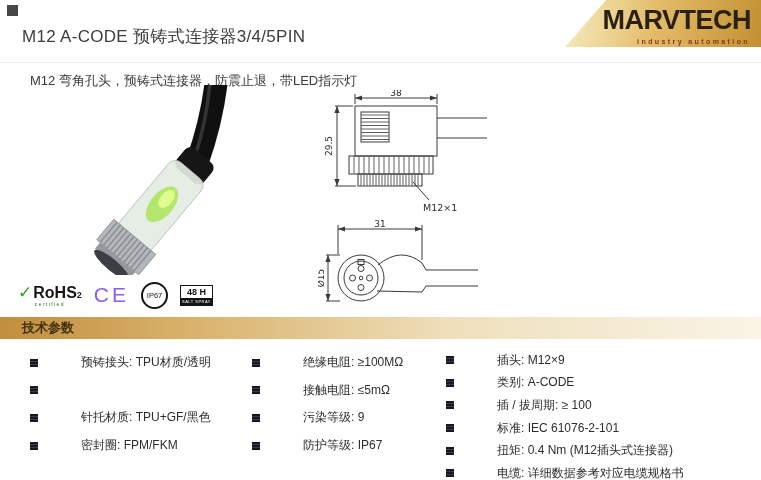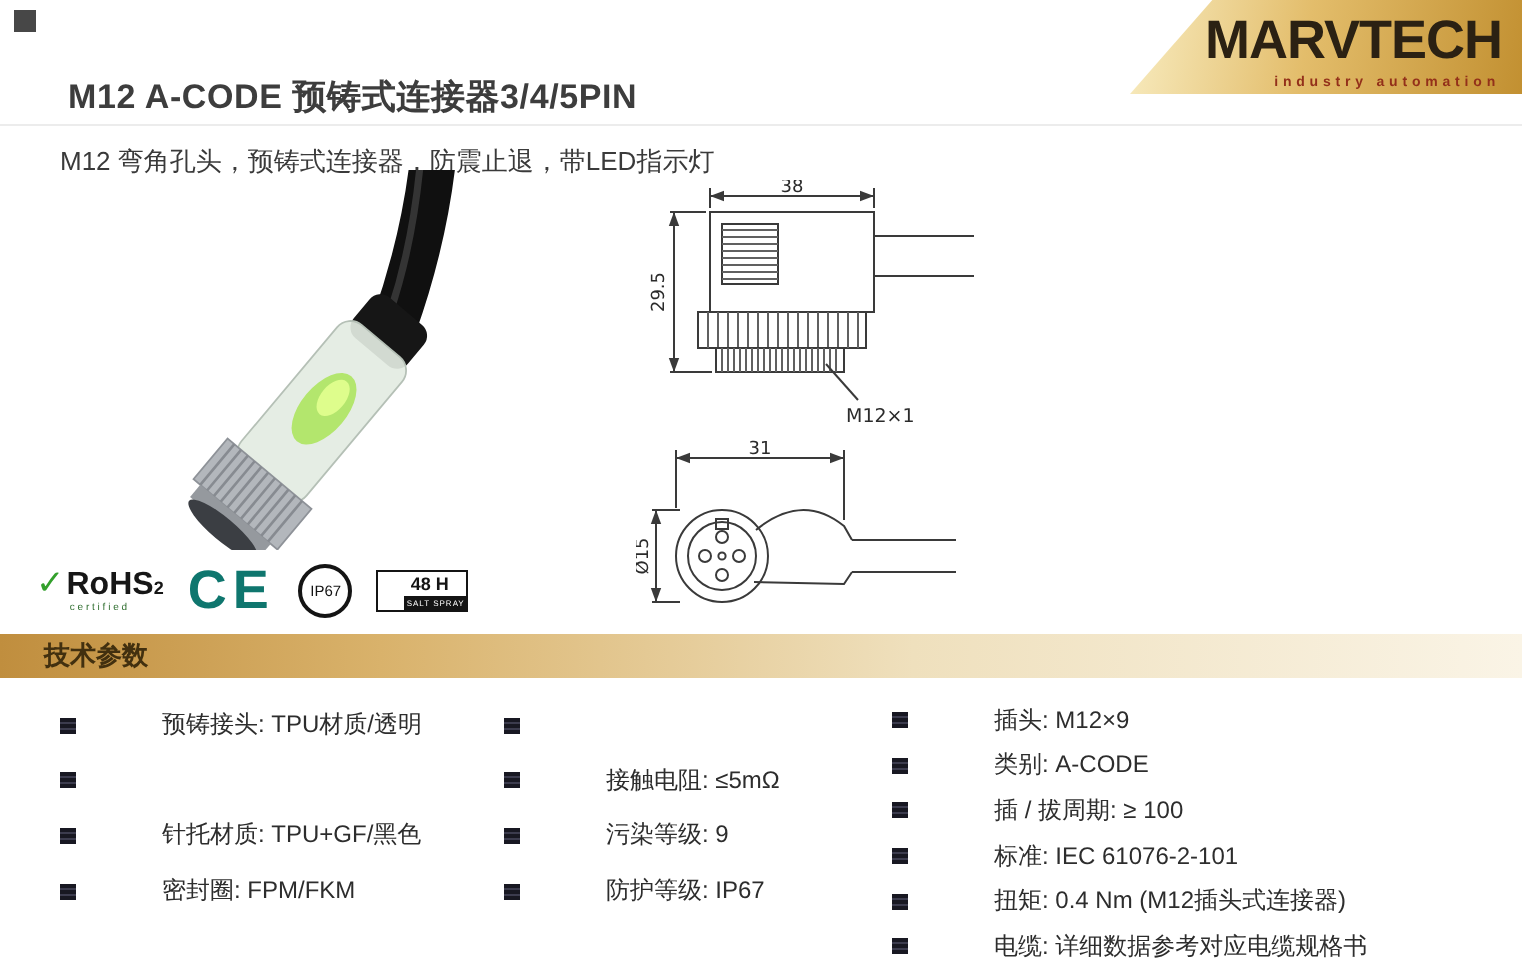--- a/index.html
+++ b/index.html
@@ -1,20 +1,20 @@
 <!DOCTYPE html>
 <html><head>
 <meta charset="utf-8">
 <style>
   html,body{margin:0;padding:0;background:#fff;}
   .page{position:relative;width:761px;height:480px;background:#ffffff;overflow:hidden;
         font-family:"Liberation Sans","DejaVu Sans",sans-serif;color:#333;}
 
   .corner-square{position:absolute;left:7px;top:5px;width:11px;height:11px;background:#474747;}
-  .title{position:absolute;left:22px;top:25px;margin:12px;font-size:17px;font-weight:700;color:#3d3d3d;letter-spacing:.3px;}
+  .title{position:absolute;left:22px;top:25px;margin:0;font-size:17px;font-weight:400;color:#3d3d3d;letter-spacing:.3px;}
   .header-line{position:absolute;left:0;top:62px;width:761px;height:1px;background:#ececec;}
 
   .logo{position:absolute;top:0;right:0;width:196px;height:47px;
         background:linear-gradient(100deg,#f8ecc0 0%,#e3bd6b 45%,#c29031 100%);
         clip-path:polygon(21% 0,100% 0,100% 100%,0 100%);}
   .brand{position:absolute;right:10px;top:5px;font-size:27px;font-weight:700;color:#2b2113;letter-spacing:-.5px;}
   .tagline{position:absolute;right:11px;top:38px;font-size:7px;font-weight:700;color:#93301a;letter-spacing:2.4px;}
 
   .subtitle{position:absolute;left:30px;top:72px;font-size:13px;color:#3a3a3a;}
 
@@ -22,24 +22,24 @@
   .drawing-side{position:absolute;left:325px;top:90px;width:165px;height:132px;}
   .drawing-front{position:absolute;left:318px;top:220px;width:162px;height:98px;}
   svg text{font-family:"DejaVu Sans","Liberation Sans",sans-serif;fill:#2b2b2b;}
 
   .certs{position:absolute;left:18px;top:279px;display:flex;align-items:center;gap:12px;height:32px;}
   .rohs{display:flex;flex-direction:column;align-items:center;line-height:1;}
   .rohs-main{display:flex;align-items:baseline;font-weight:700;font-size:16px;color:#161616;}
   .rohs-check{color:#33a02c;font-size:17px;margin-right:1px;font-weight:700;}
   .rohs-sup{font-size:9px;font-weight:700;}
   .rohs-note{font-size:5px;color:#2f6e2f;letter-spacing:1.4px;margin-top:1px;}
-  .ce{font-size:27px;font-weight:700;color:#0f766e;letter-spacing:3px;}
+  .ce{font-size:21px;font-weight:400;color:#8b5cf6;letter-spacing:3px;}
   .ip{width:27px;height:27px;border:2.5px solid #141414;border-radius:50%;box-sizing:border-box;
       display:flex;align-items:center;justify-content:center;font-size:7.5px;font-weight:400;color:#141414;}
-  .salt{border:1.5px solid #141414;display:flex;flex-direction:column;text-align:left;background:#fff;padding-left:13px;}
+  .salt{border:1.5px solid #141414;display:flex;flex-direction:column;text-align:center;background:#fff;}
   .salt-top{font-size:9px;font-weight:700;color:#141414;padding:1px 3px;white-space:nowrap;}
   .salt-sub{font-size:4px;background:#141414;color:#fff;letter-spacing:.5px;padding:1px;white-space:nowrap;}
 
   .section-bar{position:absolute;left:0;top:317px;width:761px;height:22px;
         background:linear-gradient(90deg,#c08e3e 0%,#d9b26b 25%,#efe0bd 60%,#faf4e6 100%);}
   .section-bar span{display:block;padding-left:22px;line-height:22px;font-size:13px;font-weight:700;color:#42300f;}
 
   .spec-col{position:absolute;top:349px;}
   .c1{left:30px;} .c2{left:252px;} .c3{left:446px;}
   .spec-row{display:flex;align-items:center;gap:36px;}
@@ -178,20 +178,21 @@
       </div>
     <div class="spec-row">
         <span class="bullet"></span>
         <span class="spec-text">密封圈: FPM/FKM</span>
       </div>
   </div>
 
   <div class="spec-col c2 rows5">
     <div class="spec-row">
         <span class="bullet"></span>
+        <span class="spec-text">绝缘电阻: ≥100MΩ</span>
       </div>
     <div class="spec-row">
         <span class="bullet"></span>
         <span class="spec-text">接触电阻: ≤5mΩ</span>
       </div>
     <div class="spec-row">
         <span class="bullet"></span>
         <span class="spec-text">污染等级: 9</span>
       </div>
     <div class="spec-row">

